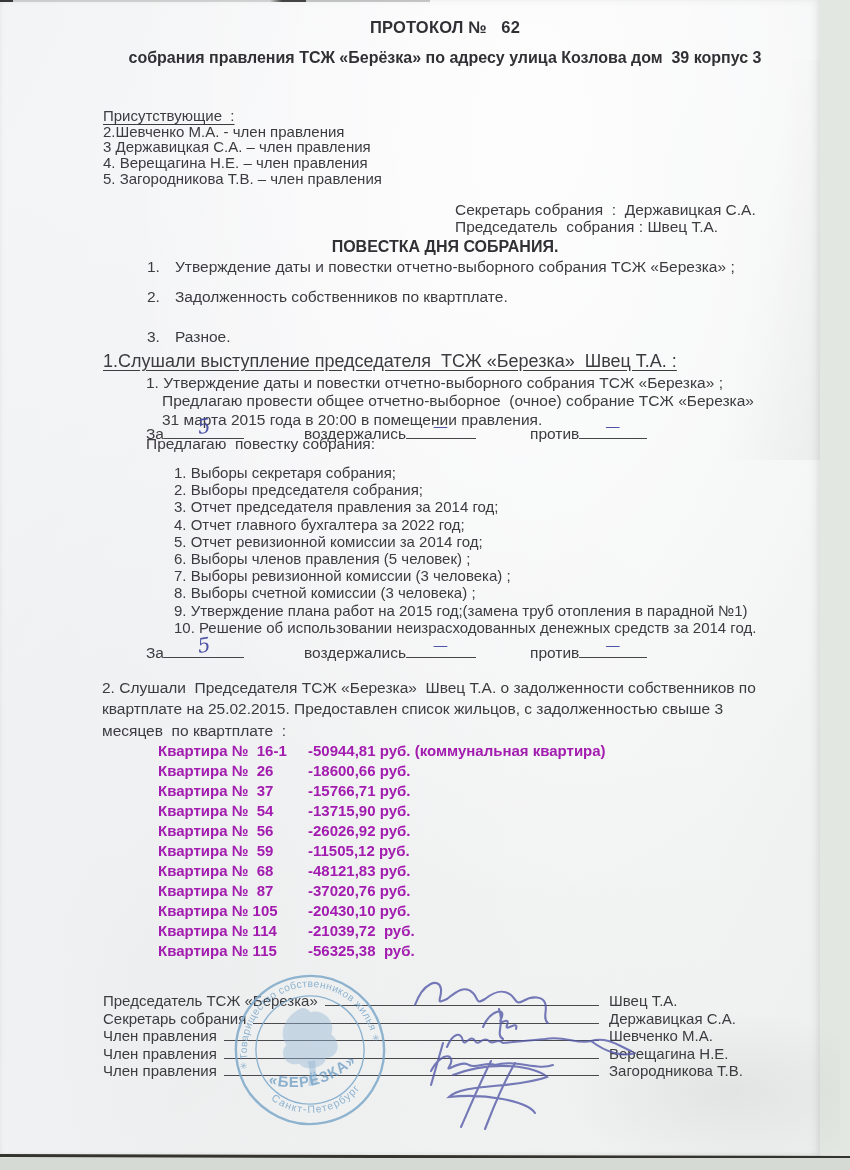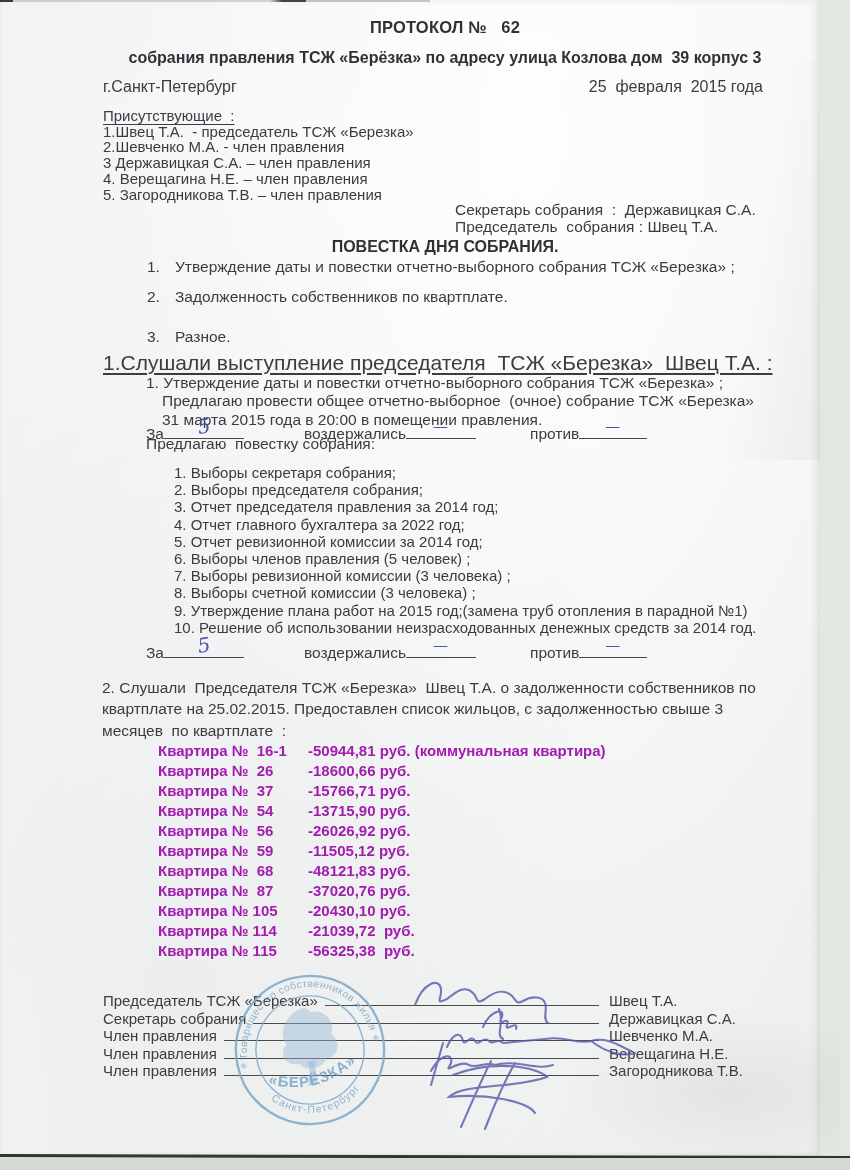--- a/index.html
+++ b/index.html
@@ -19,21 +19,21 @@
   .subtitle{top:49px;font-size:16px;color:#313135;}
   .cityrow{top:78px;left:103px;width:660px;display:flex;justify-content:space-between;font-size:16px;}
   .attendees{top:108px;left:103px;font-size:15px;line-height:15.7px;}
   .attendees .hd{text-decoration:underline;text-underline-offset:3px;}
   .secretary{top:194px;left:455px;font-size:15.5px;line-height:16.5px;margin-top:8px;}
   .agendahead{top:238px;font-size:16px;color:#313135;}
   .agenda{top:258px;left:147px;font-size:15.5px;}
   .agitem{display:flex;}
   .agitem .num{width:28px;flex:none;}
   .mb1{margin-bottom:12px;} .mb2{margin-bottom:22px;}
-  .s1head{top:351px;left:103px;font-size:21px;text-decoration:underline;text-underline-offset:3px;}
+  .s1head{top:351px;left:103px;font-size:18px;text-decoration:underline;text-underline-offset:3px;}
   .s1body{top:374px;left:146px;font-size:15.5px;line-height:18.4px;}
   .s1body .ind{padding-left:16px;}
   .vote{display:flex;align-items:baseline;font-size:15.5px;}
   .vote1{top:424px;left:146px;} .vote2{top:643px;left:146px;}
   .vl{display:inline-block;border-bottom:1.4px solid #46464a;position:relative;height:14px;vertical-align:baseline;}
   .w1{width:80px;} .w2{width:70px;} .w3{width:68px;}
   .sp1{display:inline-block;width:60px;} .sp2{display:inline-block;width:54px;}
   .hw{position:absolute;left:0;right:0;bottom:-1px;text-align:center;font-family:"DejaVu Serif",serif;
       font-style:italic;color:#4d53a6;}
   .five{font-size:20px;transform:rotate(-9deg);bottom:0;}
@@ -65,30 +65,25 @@
 <body>
 
 <div class="page">
   <div class="paper"></div>
   <div class="wr2"></div>
   <div class="wr1"></div>
 
   <div class="abs center title b" data-bind="doc.title">ПРОТОКОЛ №   62</div>
   <div class="abs center subtitle b" data-bind="doc.subtitle">собрания правления ТСЖ «Берёзка» по адресу улица Козлова дом  39 корпус 3</div>
 
-  <div class="abs cityrow">
-    <span data-bind="doc.city">г.Санкт-Петербург</span>
-    <span data-bind="doc.date">25  февраля  2015 года</span>
-  </div>
 
   <div class="abs attendees">
     <div class="hd" data-bind="doc.attendees_heading">Присутствующие  :</div>
     <div>
 
-    <div data-item-bind="text">1.Швец Т.А.  - председатель ТСЖ «Березка»</div>
         <div data-item-bind="text">2.Шевченко М.А. - член правления</div>
         <div data-item-bind="text">3 Державицкая С.А. – член правления</div>
         <div data-item-bind="text">4. Верещагина Н.Е. – член правления</div>
         <div data-item-bind="text">5. Загородникова Т.В. – член правления</div>
       </div>
   </div>
 
   <div class="abs secretary">
     <div data-bind="doc.secretary_line">Секретарь собрания  :  Державицкая С.А.</div>
     <div data-bind="doc.chairman_line">Председатель  собрания : Швец Т.А.</div>

